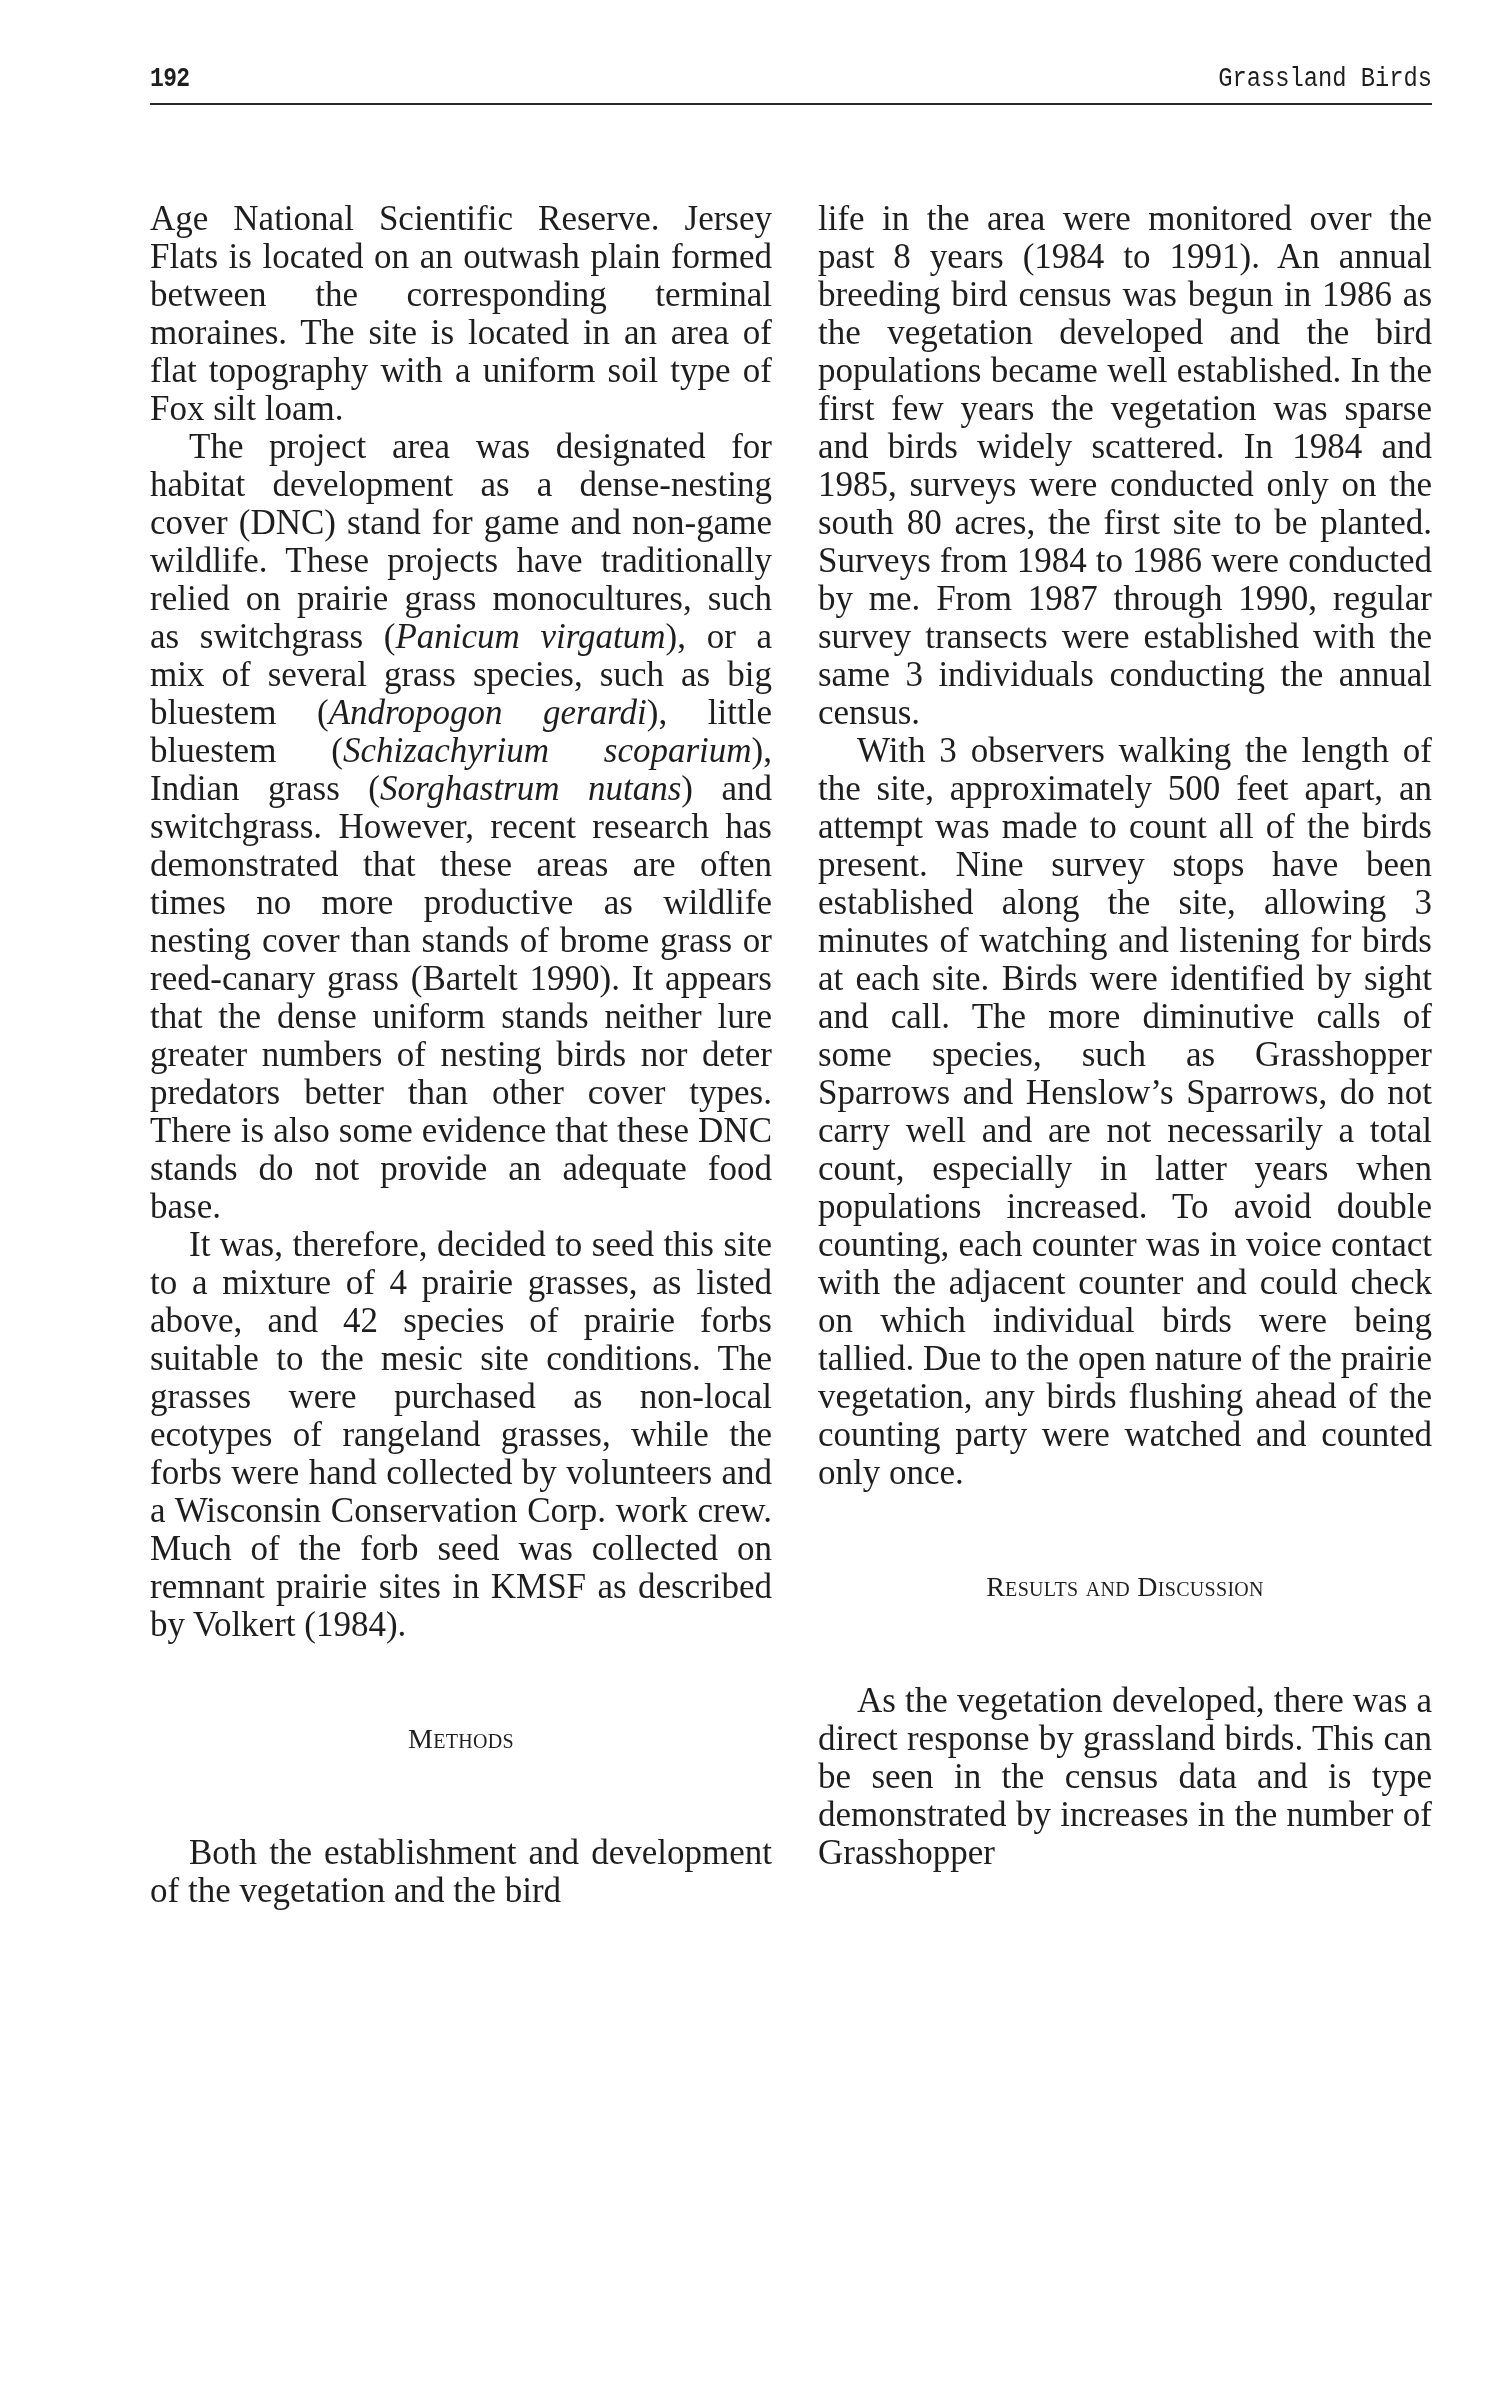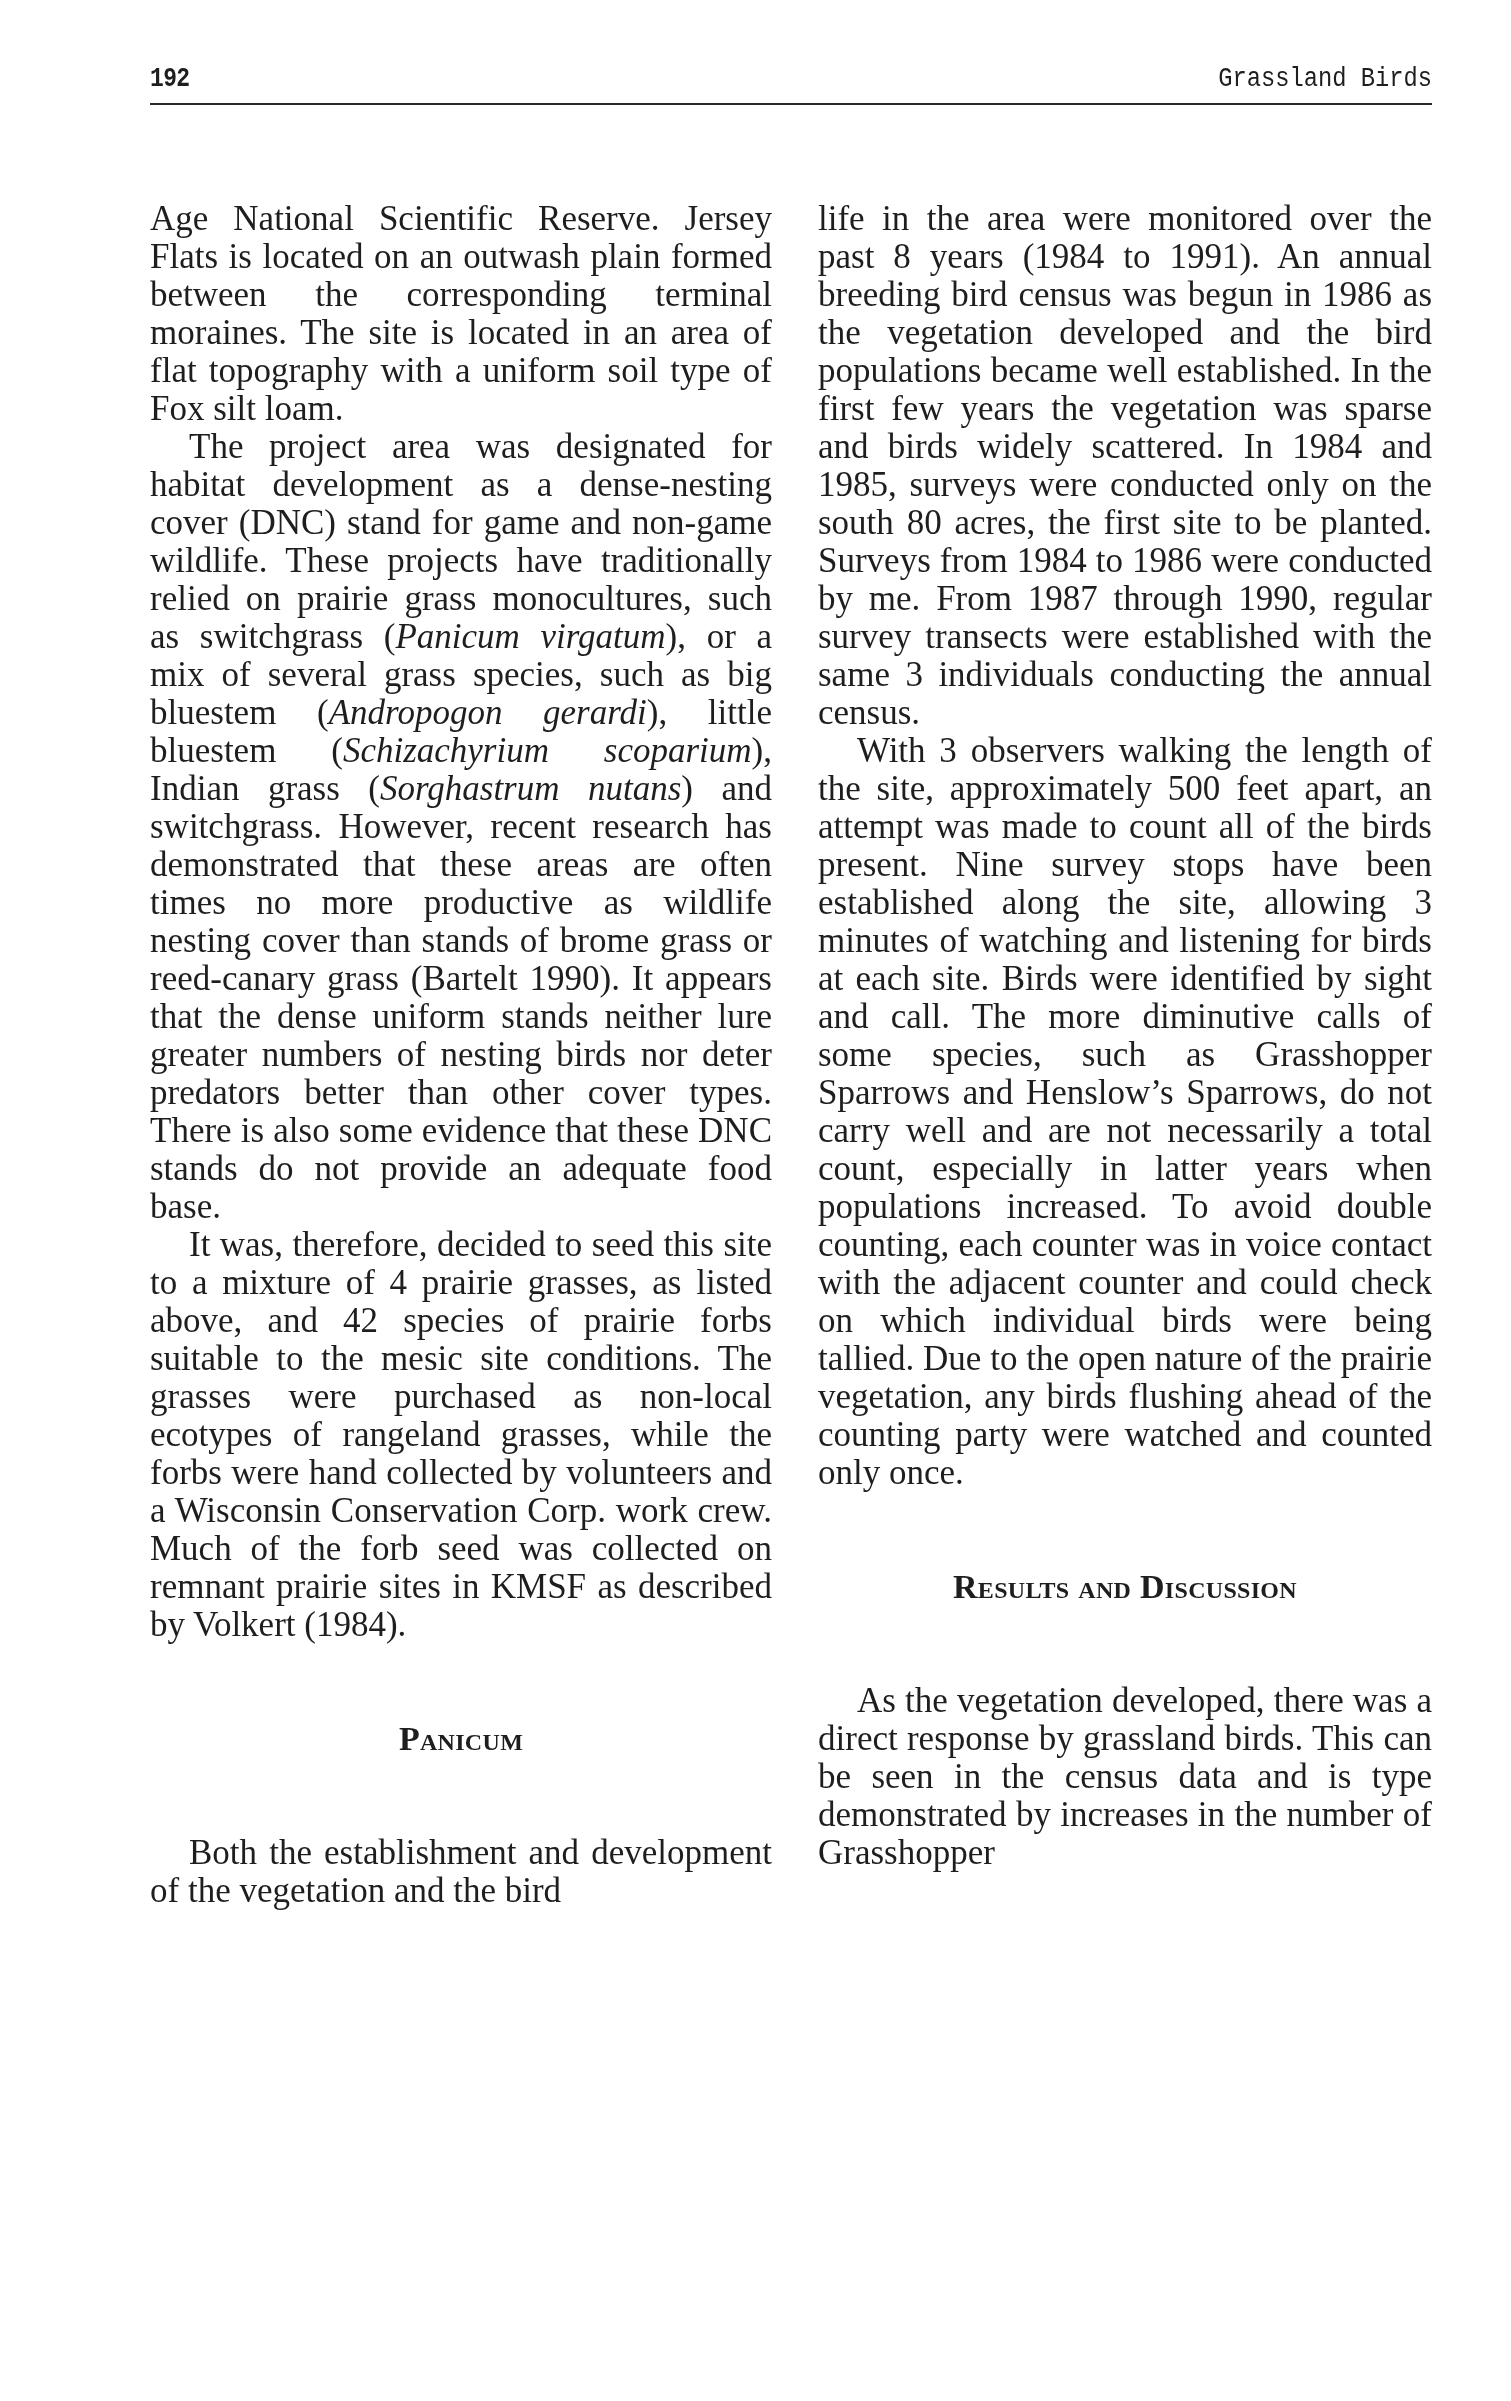--- a/index.html
+++ b/index.html
@@ -60,42 +60,42 @@
   .para {
     margin: 0;
     text-align: justify;
     hyphens: manual;
   }
   .para.indent { text-indent: 39px; }
   .para i { }
   .section-heading {
     margin: 0;
     text-align: center;
-    font-weight: bold;
+    font-weight: normal;
     font-variant: small-caps;
-    font-size: 34px;
+    font-size: 28px;
     letter-spacing: 0.3px;
   }
   .left-heading  { margin-top: 76px; margin-bottom: 76px; }
   .right-heading { margin-top: 76px; margin-bottom: 76px; }
 </style>
 </head>
 <body>
 
 <header class="running-head">
   <span class="page-number">192</span>
   <span class="running-title">Grassland Birds</span>
 </header>
 <div class="head-rule"></div>
 
 <section class="column col-left">
   <p class="para">Age National Scientific Reserve. Jersey Flats is located on an outwash plain formed between the corresponding terminal moraines. The site is located in an area of flat topography with a uniform soil type of Fox silt loam.</p>
   <p class="para indent"><span>The project area was designated for habitat development as a dense-nesting cover (DNC) stand for game and non-game wildlife. These projects have traditionally relied on prairie grass monocultures, such as switchgrass (</span><i>Panicum virgatum</i><span>), or a mix of several grass species, such as big bluestem (</span><i>Andropogon gerardi</i><span>), little bluestem (</span><i>Schizachyrium scoparium</i><span>), Indian grass (</span><i>Sorghastrum nutans</i><span>) and switchgrass. However, recent research has demonstrated that these areas are often times no more productive as wildlife nesting cover than stands of brome grass or reed-canary grass (Bartelt 1990). It appears that the dense uniform stands neither lure greater numbers of nesting birds nor deter predators better than other cover types. There is also some evidence that these DNC stands do not provide an adequate food base.</span></p>
   <p class="para indent">It was, therefore, decided to seed this site to a mixture of 4 prairie grasses, as listed above, and 42 species of prairie forbs suitable to the mesic site conditions. The grasses were purchased as non-local ecotypes of rangeland grasses, while the forbs were hand collected by volunteers and a Wisconsin Conservation Corp. work crew. Much of the forb seed was collected on remnant prairie sites in KMSF as described by Volkert (1984).</p>
-  <h2 class="section-heading left-heading">Panicum</h2>
+  <h2 class="section-heading left-heading">Methods</h2>
   <p class="para indent">Both the establishment and development of the vegetation and the bird</p>
 </section>
 
 <section class="column col-right">
   <p class="para">life in the area were monitored over the past 8 years (1984 to 1991). An annual breeding bird census was begun in 1986 as the vegetation developed and the bird populations became well established. In the first few years the vegetation was sparse and birds widely scattered. In 1984 and 1985, surveys were conducted only on the south 80 acres, the first site to be planted. Surveys from 1984 to 1986 were conducted by me. From 1987 through 1990, regular survey transects were established with the same 3 individuals conducting the annual census.</p>
   <p class="para indent">With 3 observers walking the length of the site, approximately 500 feet apart, an attempt was made to count all of the birds present. Nine survey stops have been established along the site, allowing 3 minutes of watching and listening for birds at each site. Birds were identified by sight and call. The more diminutive calls of some species, such as Grasshopper Sparrows and Henslow’s Sparrows, do not carry well and are not necessarily a total count, especially in latter years when populations increased. To avoid double counting, each counter was in voice contact with the adjacent counter and could check on which individual birds were being tallied. Due to the open nature of the prairie vegetation, any birds flushing ahead of the counting party were watched and counted only once.</p>
   <h2 class="section-heading right-heading">Results and Discussion</h2>
   <p class="para indent">As the vegetation developed, there was a direct response by grassland birds. This can be seen in the census data and is type demonstrated by increases in the number of Grasshopper</p>
 </section>
 

